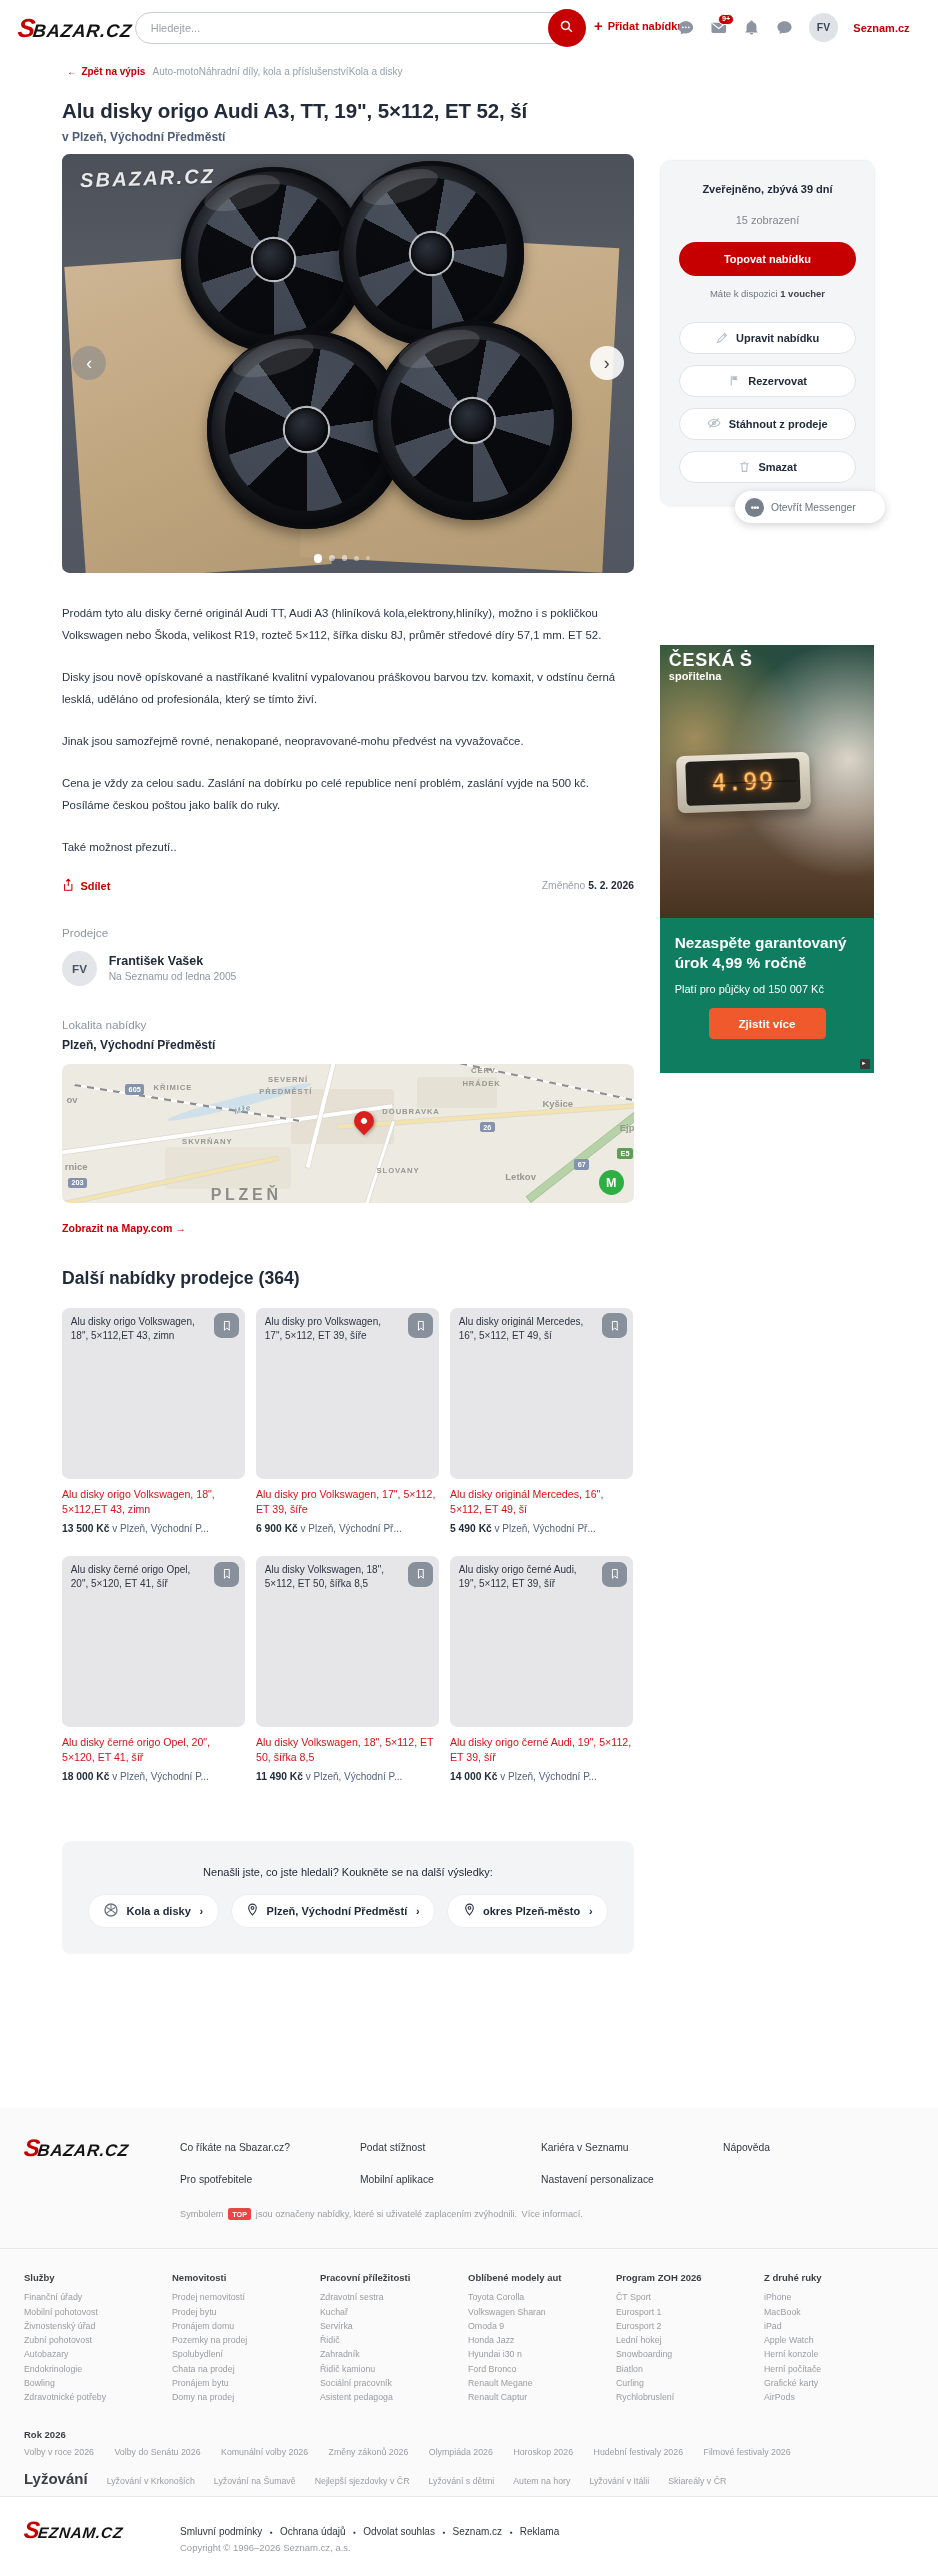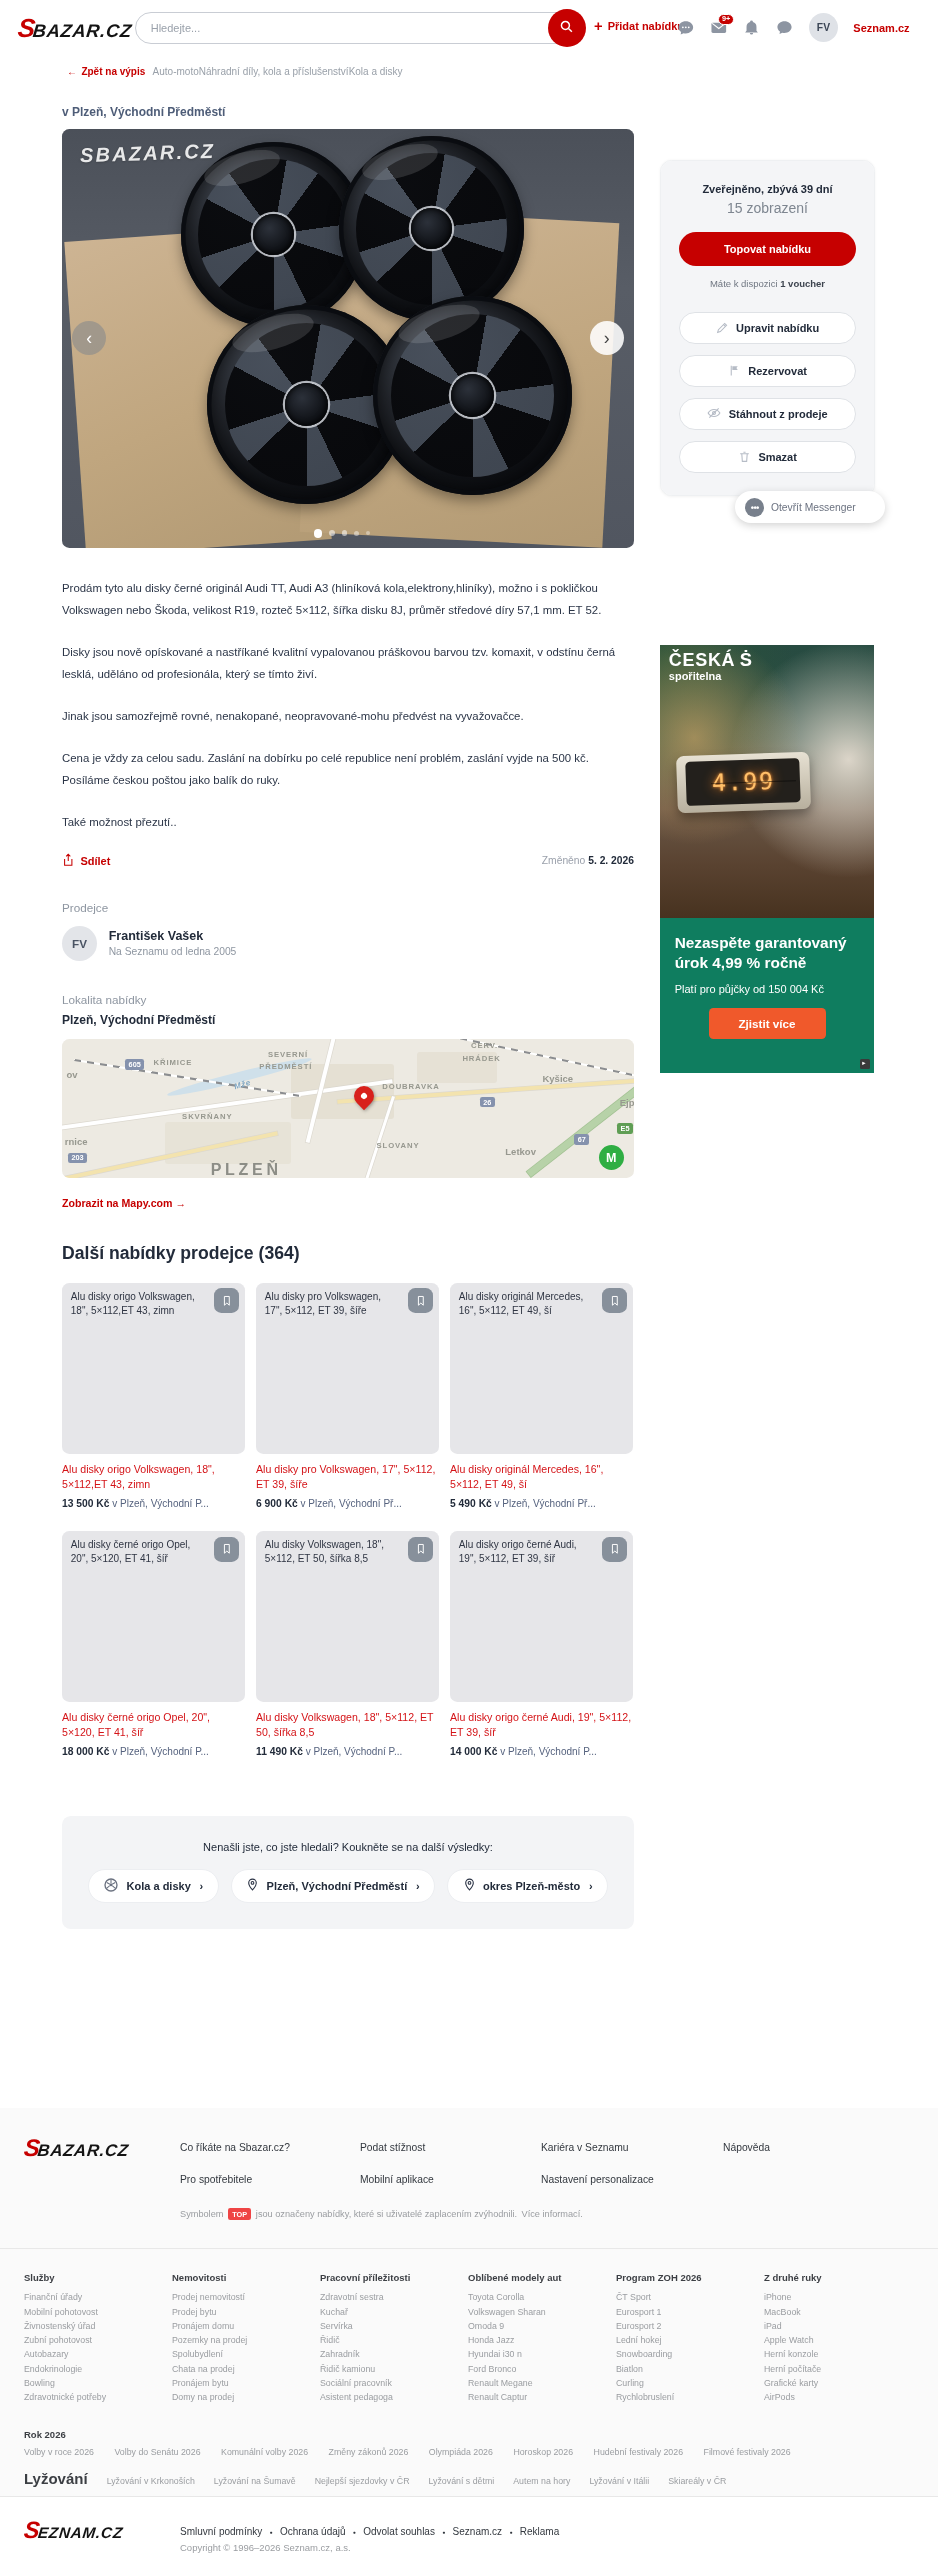--- a/index.html
+++ b/index.html
@@ -112,21 +112,21 @@
   .chip { background:#fff; border:0.7px solid #eceef1; border-radius:17.6px; height:34px; padding:0 14.7px; display:inline-flex; align-items:center; gap:7.3px; font-weight:700; font-size:11px; color:#222b3a; cursor:pointer; }
   .chip .chev { font-weight:700; color:#222b3a; margin-left:1.5px; }
 
   
   .price-card { position:absolute; left:660px; top:160px; width:215px; border:0.7px solid #eef0f2; border-radius:11.7px; background:#fff; overflow:hidden; box-shadow:0 0.7px 2.9px rgba(0,0,0,.05); }
   .pc-white { padding:22px 14.7px 19px; text-align:center; }
   .pc-label { color:#8e96a1; font-size:11px; }
   .pc-price { margin-top:5.9px; font-size:25px; font-weight:800; color:#14181f; letter-spacing:0.4px; }
   .pc-gray { background:#f4f5f7; padding:22px 17.6px; text-align:center; }
   .pc-status { font-size:11px; font-weight:700; color:#222b3a; }
-  .pc-views { margin-top:5px; font-size:14px; color:#7e8690; margin-bottom:16px; }
+  .pc-views { margin-top:19px; font-size:11px; color:#7e8690; margin-bottom:16px; }
   .top-btn { width:100%; height:34px; border:none; border-radius:17px; background:#c60000; color:#fff; font-weight:700; font-size:11px; cursor:pointer; font-family:inherit; }
   .voucher { margin-top:11.7px; margin-bottom:23.5px; font-size:9.5px; color:#6f7681; }
   .voucher b { color:#3c434e; }
   .action-btn { width:100%; height:32px; border:0.7px solid #dfe2e6; border-radius:16px; background:#fff; display:flex; align-items:center; justify-content:center; gap:7.3px; font-weight:700; font-size:11px; color:#222b3a; cursor:pointer; margin-bottom:11px; font-family:inherit; }
   .action-btn:last-child { margin-bottom:0; }
 
   .messenger { position:absolute; left:735px; top:491px; width:150px; height:32px; background:#fff; border-radius:16px; box-shadow:0 2.2px 8.8px rgba(0,0,0,.18); display:flex; align-items:center; gap:6.6px; padding:0 10.3px; z-index:20; cursor:pointer; }
   .msg-ic { width:19px; height:19px; border-radius:50%; background:#78808c; color:#fff; display:flex; align-items:center; justify-content:center; font-size:9.5px; font-weight:800; letter-spacing:-0.7px; }
   .messenger span.lbl { color:#6b7280; font-size:10.3px; }
 
@@ -240,20 +240,21 @@
         <span>Zpět na výpis</span>
       </span>
     <span class="crumbs">
         <div style="display: contents;"><span class="crumb">Auto-moto</span></div>
         <div style="display: contents;"><span class="crumb">Náhradní díly, kola a příslušenství</span></div>
         <div style="display: contents;"><span class="crumb">Kola a disky</span></div>
       </span>
   </div>
 
   <div class="main">
+    <h1 class="title">Alu disky origo Audi A3, TT, 19", 5×112, ET 52, ší</h1>
     <div class="subtitle">v Plzeň, Východní Předměstí</div>
 
     <div class="photo">
       <div class="cardboard cb1"></div>
       <div class="cardboard cb2"></div>
       <div class="wheel" style="left:119px;top:13px;width:185px;height:185px">
           <span class="gl"></span>
         </div>
       <div class="wheel" style="left:277px;top:7.3px;width:185px;height:185px">
           <span class="gl"></span>
@@ -501,21 +502,21 @@
       <div class="cs-logo">
         <span class="cs-top">ČESKÁ</span><span class="cs-sym">Ṡ</span>
         <div class="cs-bottom">spořitelna</div>
       </div>
       <div class="clock">
         <div class="clock-face">4.99</div>
       </div>
     </div>
     <div class="ad-green">
       <div class="ad-headline">Nezaspěte garantovaný úrok 4,99 % ročně</div>
-      <div class="ad-subline">Platí pro půjčky od 150 004 Kč</div>
+      <div class="ad-subline">Platí pro půjčky od 150 007 Kč</div>
       <button class="ad-cta">Zjistit více</button>
       <span class="adchoices"></span>
     </div>
   </div>
 
   <div class="footer">
     <div class="f-logo logo" style="transform:skewX(-6deg) scale(.92); transform-origin:left"><span class="s">S</span><span class="rest">BAZAR.CZ</span></div>
     <div class="f-row1">
         <div style="display: contents;"><a class="f-link">Co říkáte na Sbazar.cz?</a></div>
         <div style="display: contents;"><a class="f-link">Podat stížnost</a></div>

